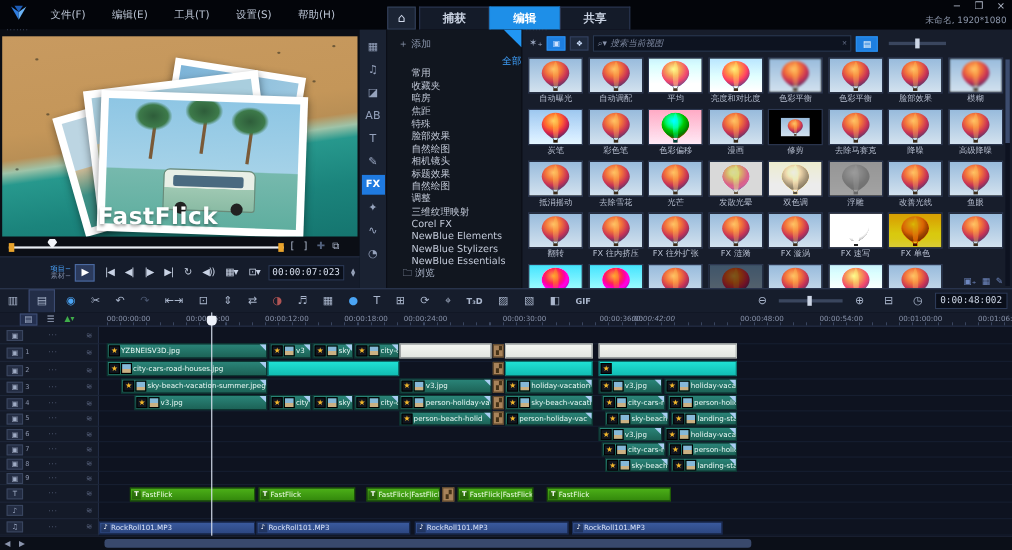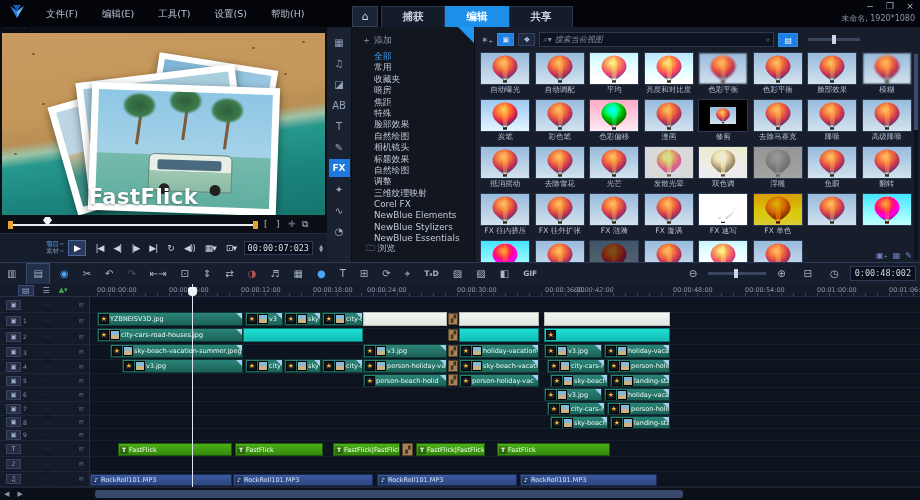--- a/index.html
+++ b/index.html
@@ -51,21 +51,21 @@
   #pv-tc-spin{position:absolute;right:4px;display:flex;flex-direction:column;font-size:5px;color:#9aa6bd;line-height:4px;}
   
   #libnav{position:absolute;left:327px;top:27px;width:25px;height:235px;background:#1a2232;border-right:1px solid #0a0d14;display:flex;flex-direction:column;align-items:center;padding-top:6px;gap:3px;}
   .navico{width:21px;height:18px;font-size:10px;color:#95a2bc;display:flex;align-items:center;justify-content:center;}
   .navico.active{background:#1f7ae0;color:#fff;font-weight:bold;font-size:9px;}
   
   #cats{position:absolute;left:352px;top:27px;width:123px;height:235px;background:#11161f;border-right:1px solid #0a0d14;}
   #cat-add{font-size:9px;color:#8b96ad;padding:7px 0 4px 10px;}
   #cat-pin{position:absolute;right:0;top:0;width:0;height:0;border-top:16px solid #2196f3;border-left:16px solid transparent;}
   .cat-item{font-size:8.8px;color:#c2c9d8;padding:0 0 0 22px;height:11.4px;line-height:11.4px;white-space:nowrap;}
-  .cat-item.sel{color:#3fa2ff;}
+  .cat-item.sel{color:#3fa2ff;text-align:right;}
   #cat-browse{position:absolute;left:14px;bottom:5px;font-size:8.8px;color:#aab4c8;}
   
   #gallery{position:absolute;left:475px;top:27px;width:445px;height:235px;background:#171d2b;}
   #gal-head{position:absolute;left:0;top:0;width:445px;height:25px;display:flex;align-items:center;gap:4px;padding-left:6px;}
   .mini-btn{width:17px;height:13px;font-size:7px;display:flex;align-items:center;justify-content:center;color:#cfe2ff;background:#1f2a3e;border:1px solid #32405e;}
   .mini-btn.blue{background:#1e7fe0;border-color:#2a90f0;}
   #searchbox{width:235px;height:15px;background:#0d1320;border:1px solid #2a3document;border:1px solid #2a3850;display:flex;align-items:center;padding:0 3px;gap:3px;}
   #searchbox .ph{font-size:8px;font-style:italic;color:#7d88a0;flex:1;}
   #disp-btn{width:20px;height:14px;background:#1e7fe0;border:1px solid #2a90f0;font-size:8px;color:#fff;text-align:center;line-height:13px;}
   #size-slider{position:relative;width:52px;height:3px;background:#3a465e;margin-left:6px;}
@@ -497,20 +497,28 @@
             </svg>
           </div>
           <div class="fx-label">浮雕</div>
         </div>
         <div class="fx-cell">
           <div class="fx-thumb ">
             <svg viewBox="0 0 48 31">
               <use href="#balloon"></use>
             </svg>
           </div>
+          <div class="fx-label">改善光线</div>
+        </div>
+        <div class="fx-cell">
+          <div class="fx-thumb ">
+            <svg viewBox="0 0 48 31">
+              <use href="#balloon"></use>
+            </svg>
+          </div>
           <div class="fx-label">鱼眼</div>
         </div>
         <div class="fx-cell">
           <div class="fx-thumb ">
             <svg viewBox="0 0 48 31">
               <use href="#balloon"></use>
             </svg>
           </div>
           <div class="fx-label">翻转</div>
         </div>

